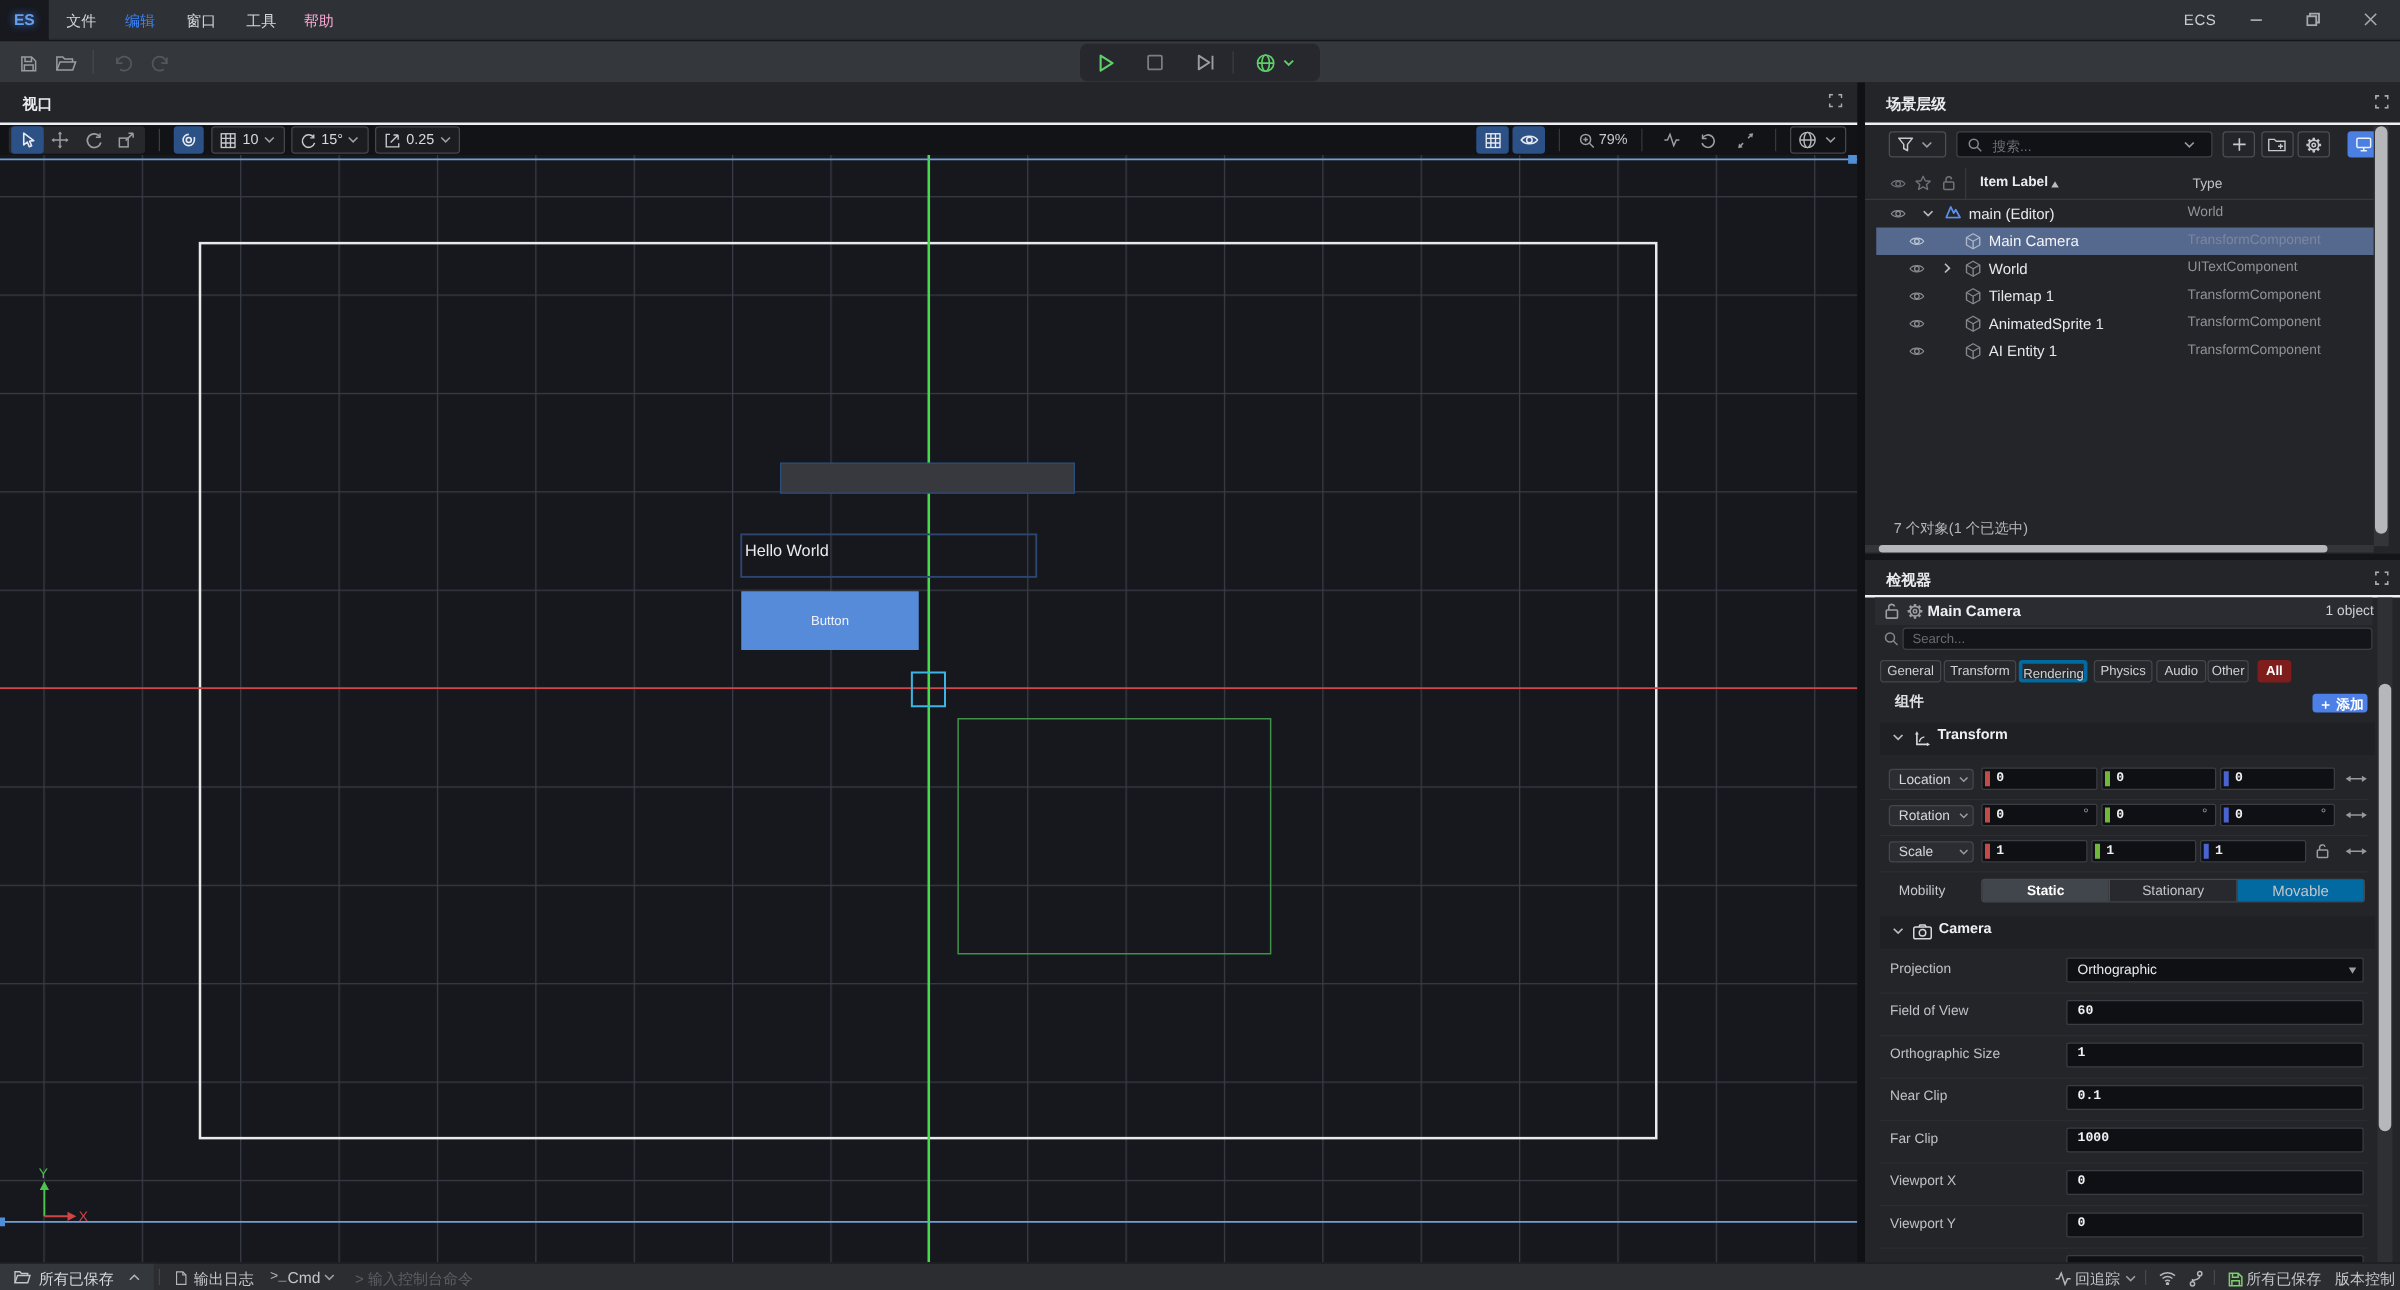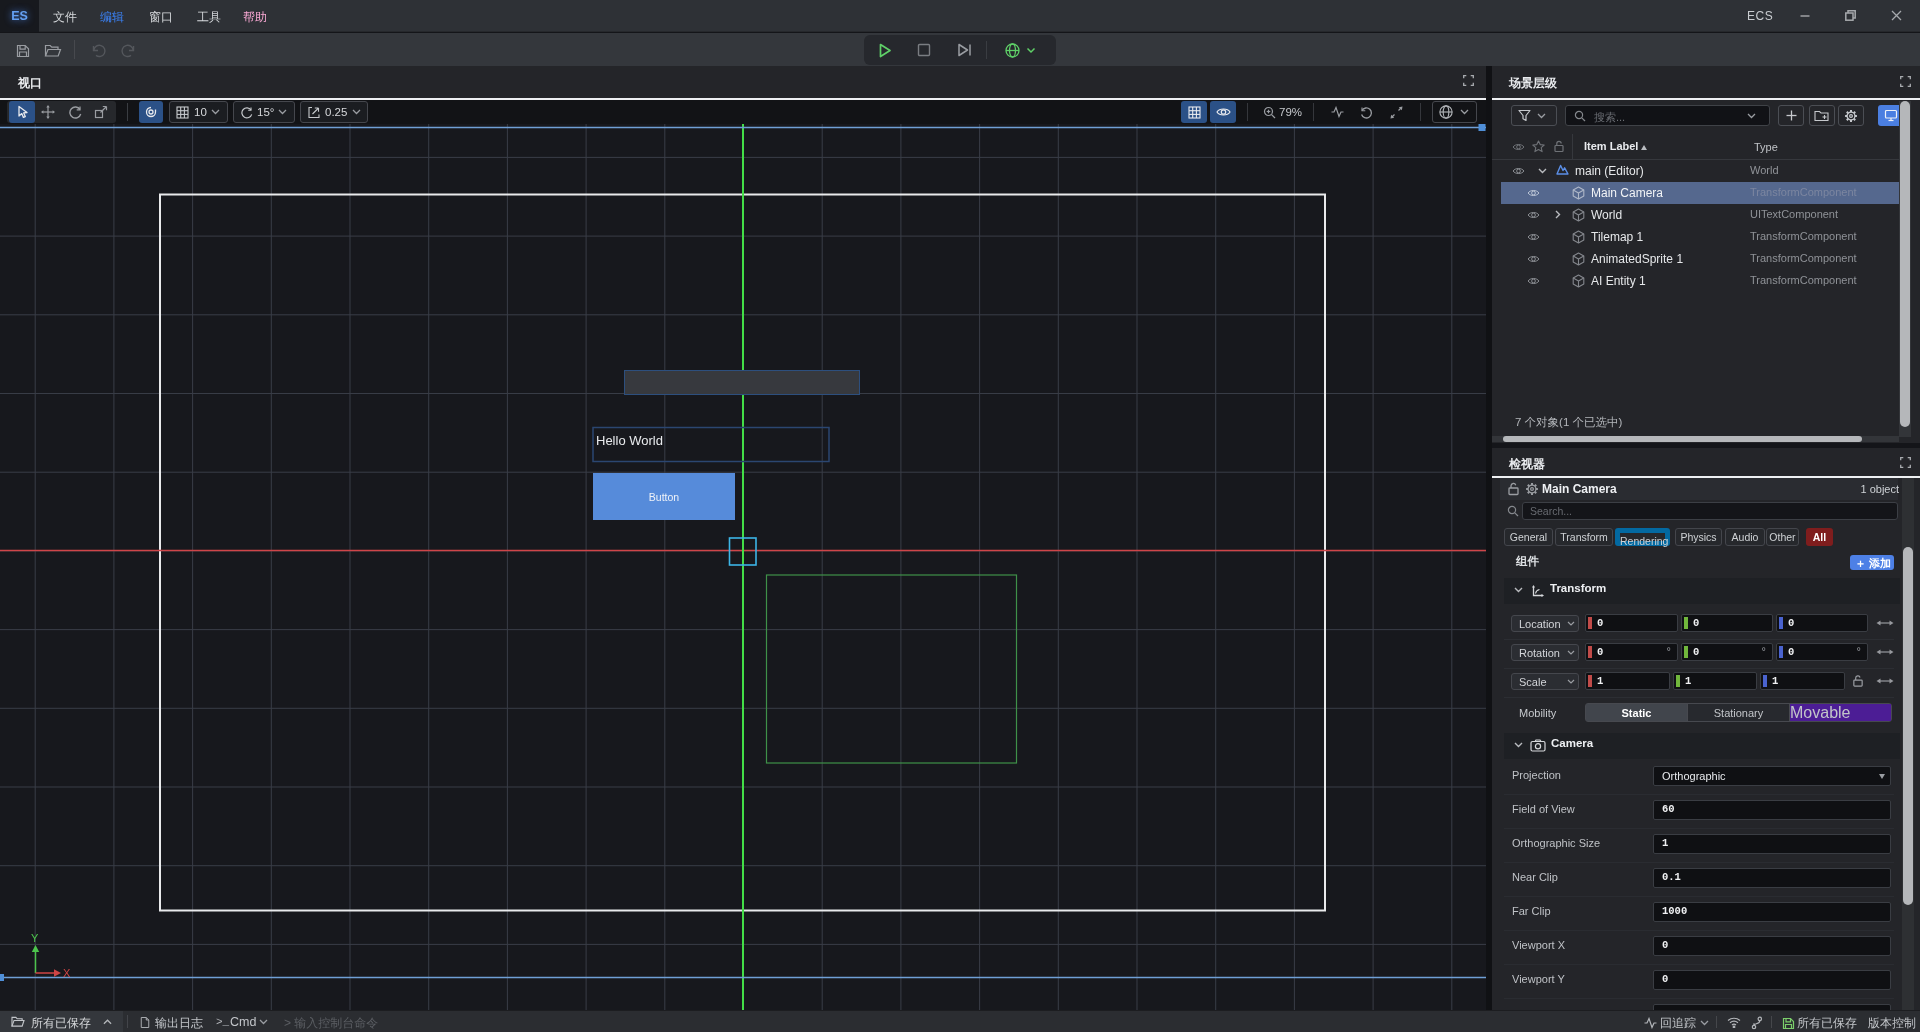--- a/index.html
+++ b/index.html
@@ -433,21 +433,21 @@
 
   <svg class="abs" style="left:15px;top:57px" width="12" height="12" viewBox="0 0 12 12" fill="none" stroke="#85888d" stroke-width="1.2">
       <circle cx="5" cy="5" r="3.6"></circle>
       <line x1="7.8" y1="7.8" x2="11" y2="11"></line>
     </svg>
   <div class="abs" style="left:30px;top:54px;width:376px;height:18px;background:#141519;border:1px solid #3c3f45;border-radius:3px"></div>
   <div class="abs lbl" style="left:38px;top:57px;font-size:10.5px;color:#686b71">Search...</div>
 
   <div class="abs lbl" style="left:12px;top:80px;width:49px;height:18px;border:1px solid #44464c;background:#26282c;border-radius:3px;font-size:10.5px;color:#cfd2d5;text-align:center;line-height:17px">General</div>
   <div class="abs lbl" style="left:63px;top:80px;width:58px;height:18px;border:1px solid #44464c;background:#26282c;border-radius:3px;font-size:10.5px;color:#cfd2d5;text-align:center;line-height:17px">Transform</div>
-  <div class="abs lbl" style="left:123px;top:80px;width:55px;height:18px;border:5px solid #0369a1;background:#26282c;border-radius:3px;font-size:10.5px;color:#cfd2d5;text-align:right;line-height:17px">Rendering</div>
+  <div class="abs lbl" style="left:123px;top:80px;width:55px;height:18px;border:3px solid #0369a1;background:#26282c;border-radius:3px;font-size:10.5px;color:#cfd2d5;text-align:right;line-height:17px">Rendering</div>
   <div class="abs lbl" style="left:183px;top:80px;width:47px;height:18px;border:1px solid #44464c;background:#26282c;border-radius:3px;font-size:10.5px;color:#cfd2d5;text-align:center;line-height:17px">Physics</div>
   <div class="abs lbl" style="left:233px;top:80px;width:40px;height:18px;border:1px solid #44464c;background:#26282c;border-radius:3px;font-size:10.5px;color:#cfd2d5;text-align:center;line-height:17px">Audio</div>
   <div class="abs lbl" style="left:274px;top:80px;width:33px;height:18px;border:1px solid #44464c;background:#26282c;border-radius:3px;font-size:10.5px;color:#cfd2d5;text-align:center;line-height:17px">Other</div>
   <div class="abs lbl" style="left:314px;top:80px;width:27px;height:18px;background:#7f1d1d;border-radius:3px;font-size:10.5px;font-weight:bold;color:#fff;text-align:center;line-height:18px">All</div>
 
   <div class="abs lbl" style="left:24px;top:106px;font-size:11.5px;font-weight:bold;color:#dfe2e5">组件</div>
   <div class="abs" style="left:358px;top:107px;width:44px;height:15px;background:#4d80e6;border-radius:3px"></div>
   <div class="abs lbl" style="left:363px;top:108px;font-size:11px;font-weight:bold;color:#fff">＋ 添加</div>
 
   <div class="abs" style="left:12px;top:130px;width:396px;height:26px;background:#1e2024"></div>
@@ -538,21 +538,21 @@
       <line x1="3" y1="5" x2="15" y2="5"></line>
       <path d="M0.5 5 L4.5 2.5 V7.5 Z" stroke="none"></path>
       <path d="M17.5 5 L13.5 2.5 V7.5 Z" stroke="none"></path>
     </svg>
   <div class="abs" style="left:12px;top:249px;width:390px;height:1px;background:#2c2e33"></div>
 
   <div class="abs lbl" style="left:27px;top:259px;font-size:11px;color:#c6c9cd">Mobility</div>
   <div class="abs" style="left:93px;top:255px;width:307px;height:19px;border:1px solid #47494f;border-radius:3px;display:flex">
     <div style="flex:1;background:#41454c;color:#fff;font-weight:bold;font-size:11px;text-align:center;line-height:18px">Static</div>
     <div style="flex:1;background:#27292e;color:#c2c5c9;font-size:11px;text-align:center;line-height:18px;border-left:1px solid #47494f;border-right:1px solid #47494f">Stationary</div>
-    <div style="flex:1;background:#4c1d95;color:#c2c5c9;font-size:16px;text-align:left;line-height:18px">Movable</div>
+    <div style="flex:1;background:#0369a1;color:#c2c5c9;font-size:12px;text-align:center;line-height:18px">Movable</div>
   </div>
 
   <div class="abs" style="left:12px;top:285px;width:396px;height:26px;background:#1e2024"></div>
   <svg class="abs" style="left:22px;top:294px" width="9" height="6" viewBox="0 0 9 6">
       <polyline points="1,1 4.5,4.5 8,1" fill="none" stroke="#b9bbbf" stroke-width="1.4"></polyline>
     </svg>
   <svg class="abs" style="left:38px;top:291px" width="16" height="13" viewBox="0 0 16 13" fill="none" stroke="#d6d8db" stroke-width="1.2">
       <rect x="1" y="2.5" width="14" height="9.5" rx="1.5"></rect>
       <path d="M5 2.5 L6 1 H10 L11 2.5"></path>
       <circle cx="8" cy="7.2" r="2.6"></circle>

